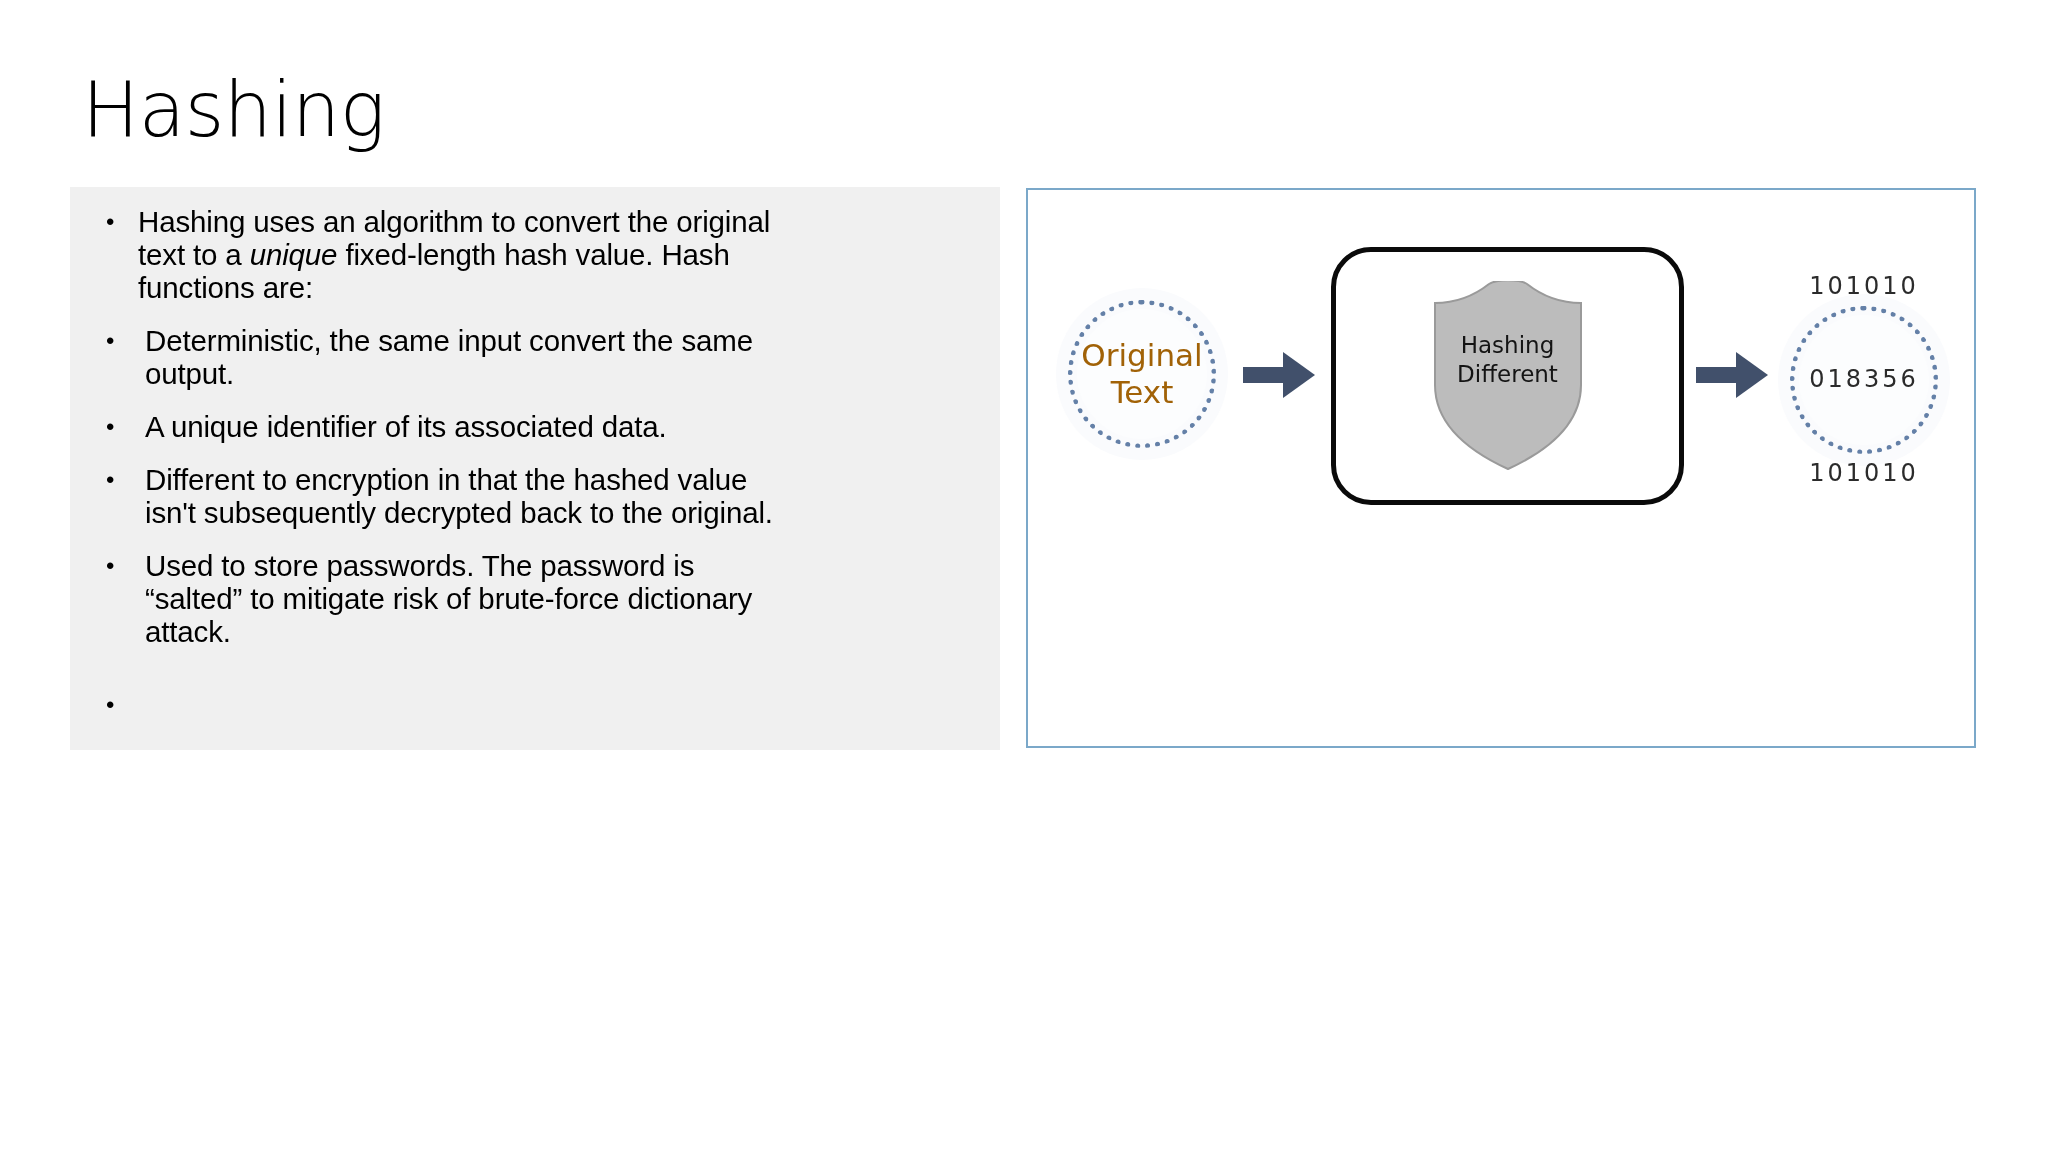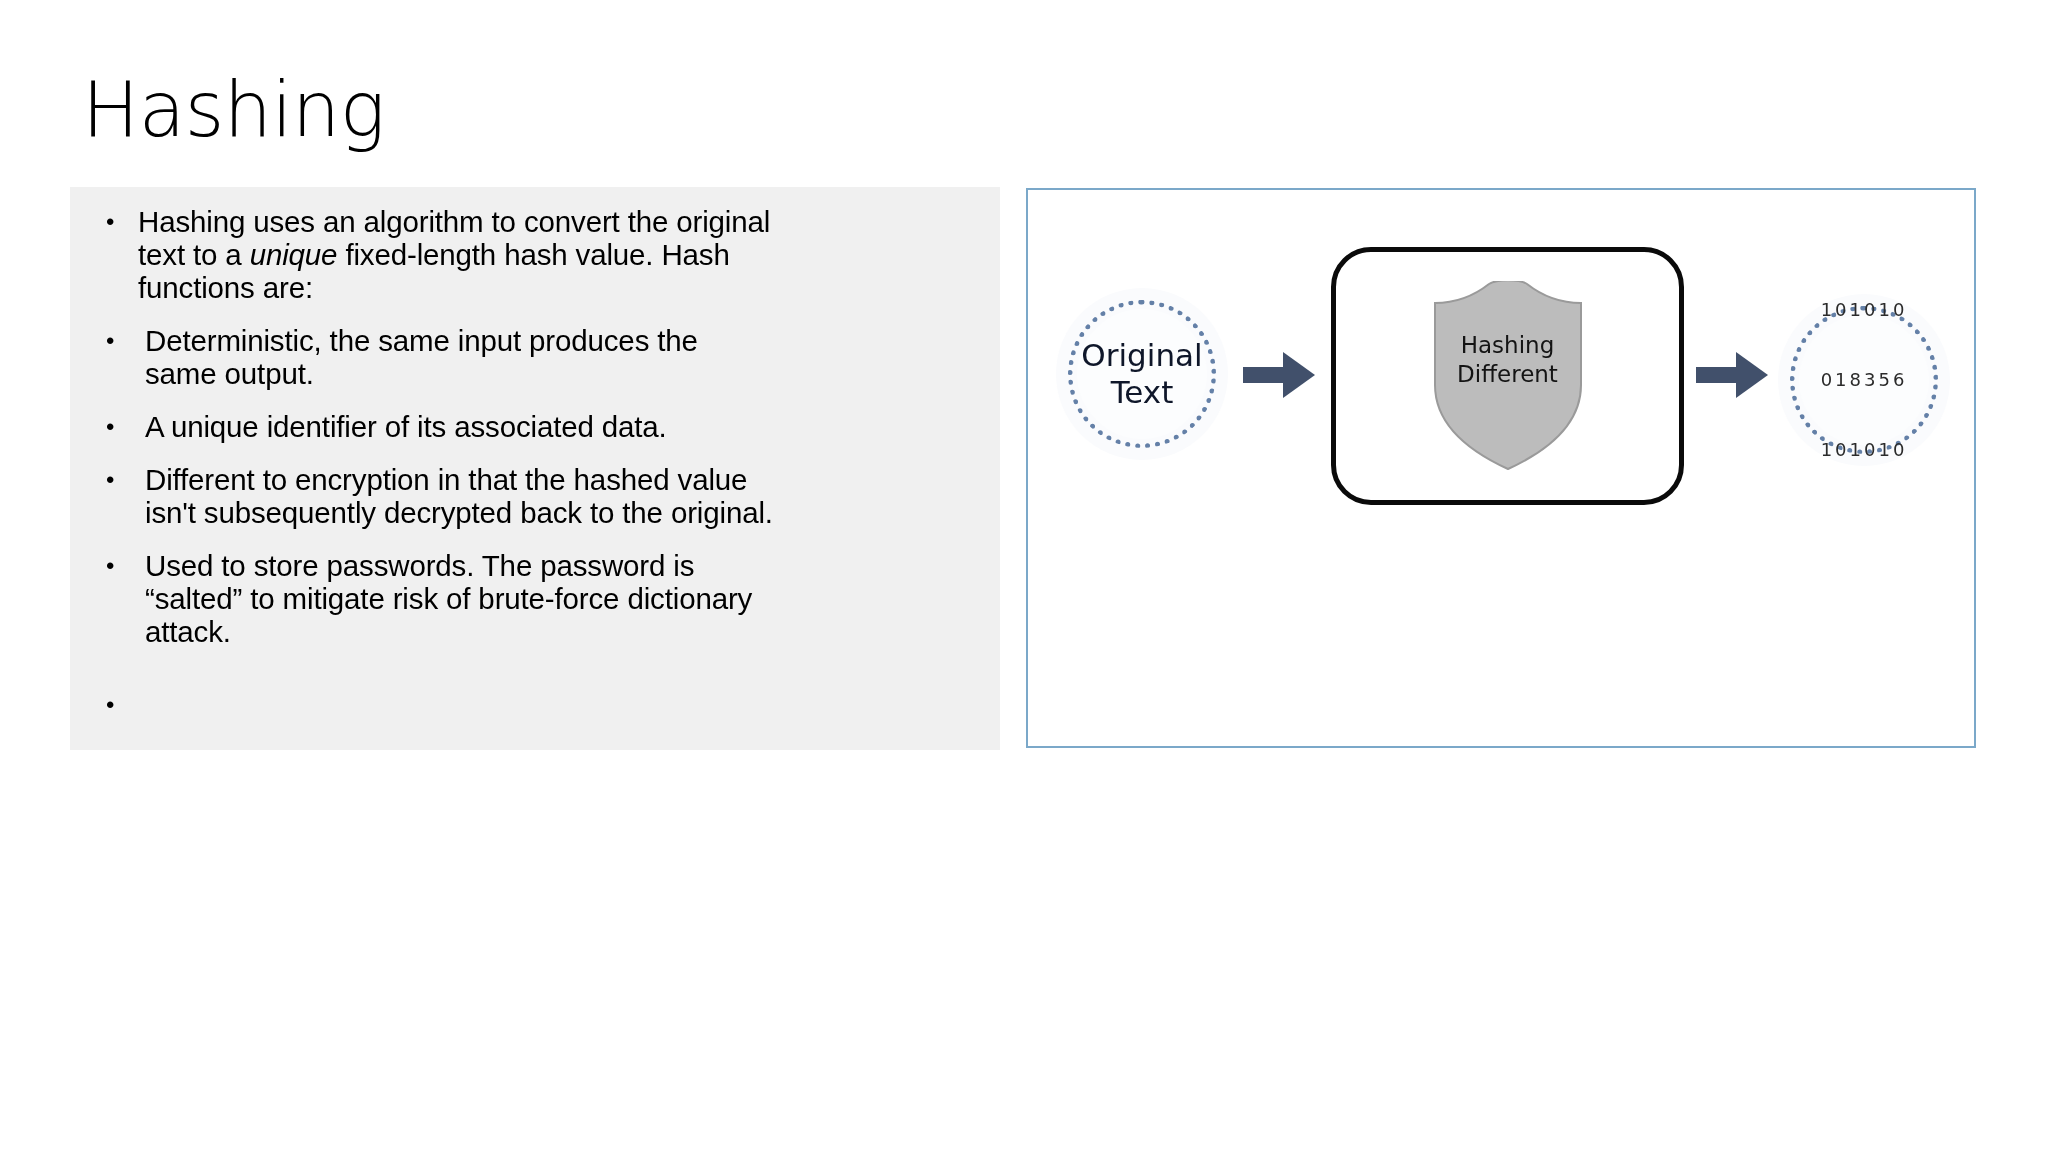--- a/index.html
+++ b/index.html
@@ -128,21 +128,21 @@
     top: 12%;
     width: 76%;
     height: 76%;
     border-radius: 50%;
     background: #fcfdfe;
   }
   .token-label {
     position: relative;
     z-index: 3;
     font-family: "DejaVu Sans", sans-serif;
-    color: #0f172a;
+    color: #a16207;
     font-size: 31px;
     line-height: 1.18;
   }
 
   #circle-original {
     left: 28px;
     top: 98px;
     width: 172px;
     height: 172px;
   }
@@ -150,21 +150,21 @@
     left: 750px;
     top: 104px;
     width: 172px;
     height: 172px;
   }
   .binary-label {
     position: relative;
     z-index: 3;
     font-family: "DejaVu Sans", sans-serif;
     color: #2b2b2b;
-    font-size: 18px;
+    font-size: 24px;
     line-height: 1.30;
     letter-spacing: 3px;
     white-space: pre;
   }
 
   
   .arrow {
     position: absolute;
     width: 72px;
     height: 46px;
@@ -230,21 +230,21 @@
 
 <div id="body-panel">
 
   <div class="bullet-row" id="bullet-0">
     <span class="bullet-mark">•</span>
     <span class="bullet-text"><span>Hashing uses an algorithm to convert the original text to a </span><em>unique</em><span> fixed-length hash value.  Hash functions are:</span></span>
   </div>
 
   <div class="bullet-row" id="bullet-1">
     <span class="bullet-mark">•</span>
-    <span class="bullet-text">Deterministic, the same input produces the same output.</span>
+    <span class="bullet-text">Deterministic, the same input convert the same output.</span>
   </div>
 
   <div class="bullet-row" id="bullet-2">
     <span class="bullet-mark">•</span>
     <span class="bullet-text">A unique identifier of its associated data.</span>
   </div>
 
   <div class="bullet-row" id="bullet-3">
     <span class="bullet-mark">•</span>
     <span class="bullet-text">Different to encryption in that the hashed value isn't subsequently decrypted back to the original.</span>

